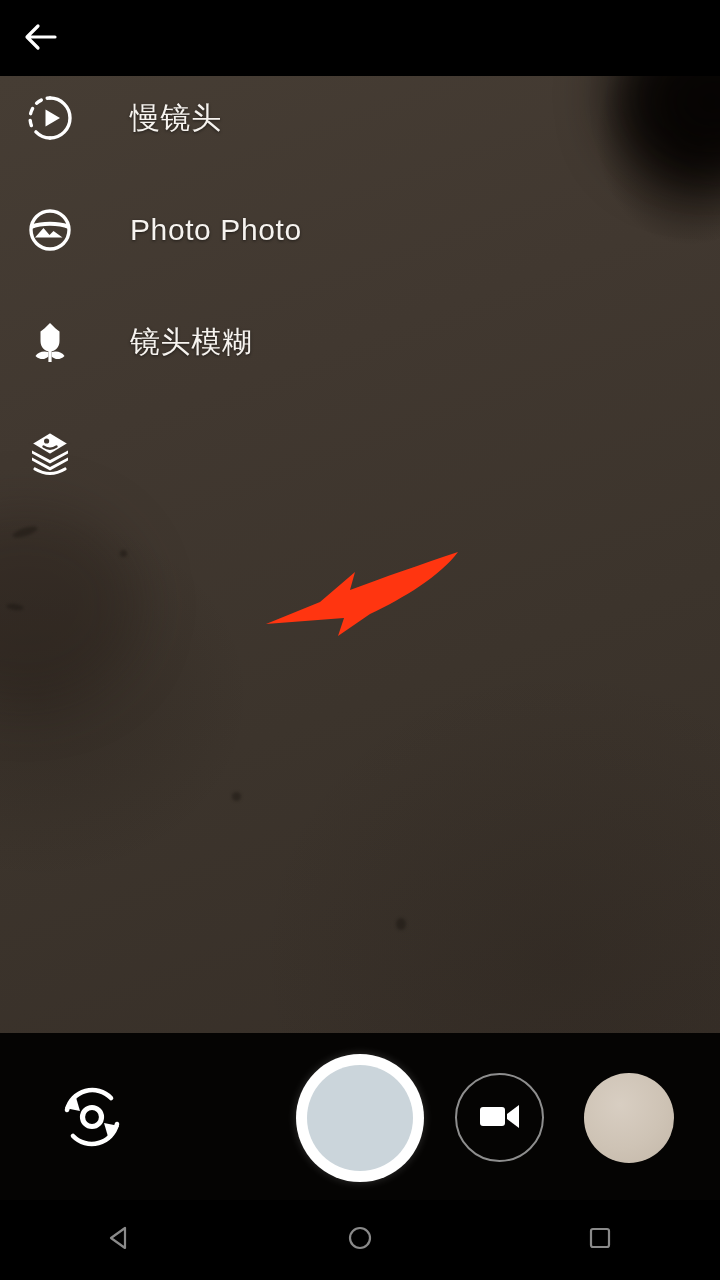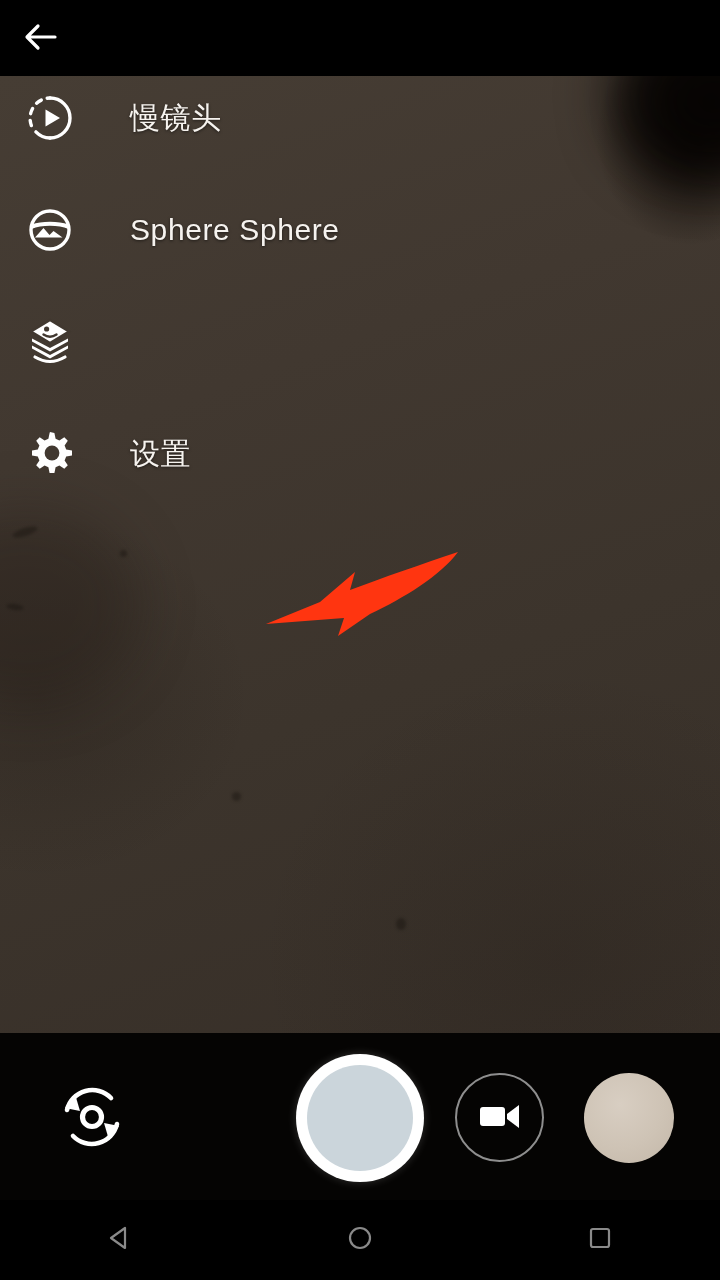--- a/index.html
+++ b/index.html
@@ -184,47 +184,49 @@
 
     <div class="menu-item">
       <span class="menu-icon">
         <svg width="52" height="52" viewBox="0 0 52 52">
           <circle cx="26" cy="26" r="19" fill="none" stroke="#FFFFFF" stroke-width="3.4"></circle>
           <path d="M7.6 20.5 A27 10 0 0 1 44.4 20.5 L44.4 25 A27 12 0 0 0 7.6 25 Z" fill="#FFFFFF"></path>
           <path d="M9.5 34 A19 19 0 0 0 42.5 34 Z" fill="#FFFFFF" opacity="0"></path>
           <path d="M11 33.5 L19.5 24 L25.5 31 L29.5 27 L38.5 33.5 Z" fill="#FFFFFF"></path>
         </svg>
       </span>
-      <span class="menu-label">Sphere Sphere</span>
-    </div>
-
+      <span class="menu-label">Photo Photo</span>
+    </div>
+
+    <div class="menu-item">
+      <span class="menu-icon">
+        <svg width="52" height="52" viewBox="0 0 52 52">
+          <path d="M26 7 C22 11 19 14 16.5 15.5 L16.5 25 C16.5 31 20.6 35.5 26 35.5 C31.4 35.5 35.5 31 35.5 25 L35.5 15.5 C33 14 30 11 26 7 Z" fill="#FFFFFF"></path>
+          <rect x="24.4" y="30" width="3.2" height="16" fill="#FFFFFF"></rect>
+          <path d="M24.4 36 C19 34.5 14 36 11.5 40 C16 44.5 21.5 43.5 24.4 40.5 Z" fill="#FFFFFF"></path>
+          <path d="M27.6 36 C33 34.5 38 36 40.5 40 C36 44.5 30.5 43.5 27.6 40.5 Z" fill="#FFFFFF"></path>
+        </svg>
+      </span>
+      <span class="menu-label">镜头模糊</span>
+    </div>
 
     <div class="menu-item">
       <span class="menu-icon">
         <svg width="52" height="52" viewBox="0 0 52 52">
           <path d="M26 4 L45 15.5 L26 27 L7 15.5 Z" fill="#FFFFFF"></path>
           <path d="M26 4 L45 15.5 L26 27 L7 15.5 Z" fill="none" stroke="#413830" stroke-width="2.4"></path>
           <circle cx="22.6" cy="13" r="2.6" fill="#413830"></circle>
           <path d="M19.5 18.5 Q26 23 32.5 18.5" stroke="#413830" stroke-width="2.4" fill="none" stroke-linecap="round"></path>
           <path d="M8 22.5 L26 32 L44 22.5 L44 25.5 L26 35.5 L8 25.5 Z" fill="#FFFFFF"></path>
           <path d="M8 29.5 L26 39 L44 29.5 L44 32.5 L26 42.5 L8 32.5 Z" fill="#FFFFFF"></path>
           <path d="M11 41 Q26 50 41 41" stroke="#FFFFFF" stroke-width="3.2" fill="none" stroke-linecap="round"></path>
         </svg>
       </span>
     </div>
 
-    <div class="menu-item">
-      <span class="menu-icon">
-        <svg width="52" height="52" viewBox="0 0 52 52">
-          <path d="M26 4 L30.4 5 L31.6 10.8 L35.4 12.4 L40.3 9.2 L43.8 12.7 L40.6 17.6 L42.2 21.4 L48 22.6 L48 27.4 L42.2 28.6 L40.6 32.4 L43.8 37.3 L40.3 40.8 L35.4 37.6 L31.6 39.2 L30.4 45 L25.6 45 L24.4 39.2 L20.6 37.6 L15.7 40.8 L12.2 37.3 L15.4 32.4 L13.8 28.6 L8 27.4 L8 22.6 L13.8 21.4 L15.4 17.6 L12.2 12.7 L15.7 9.2 L20.6 12.4 L24.4 10.8 L25.6 5 Z" fill="#FFFFFF"></path>
-          <circle cx="28" cy="25" r="7.4" fill="#413830"></circle>
-        </svg>
-      </span>
-      <span class="menu-label">设置</span>
-    </div>
   </div>
 
   <div id="annotation-arrow">
     <svg width="200" height="112" viewBox="0 0 200 112">
       <path d="M196 14 C160 26 120 40 88 52 L93 34 L58 64 L4 86 L82 80 L76 98 L108 76 C142 60 178 38 196 14 Z" fill="#FF3510"></path>
     </svg>
   </div>
 
   <div id="topbar">
     <div id="back-btn">

